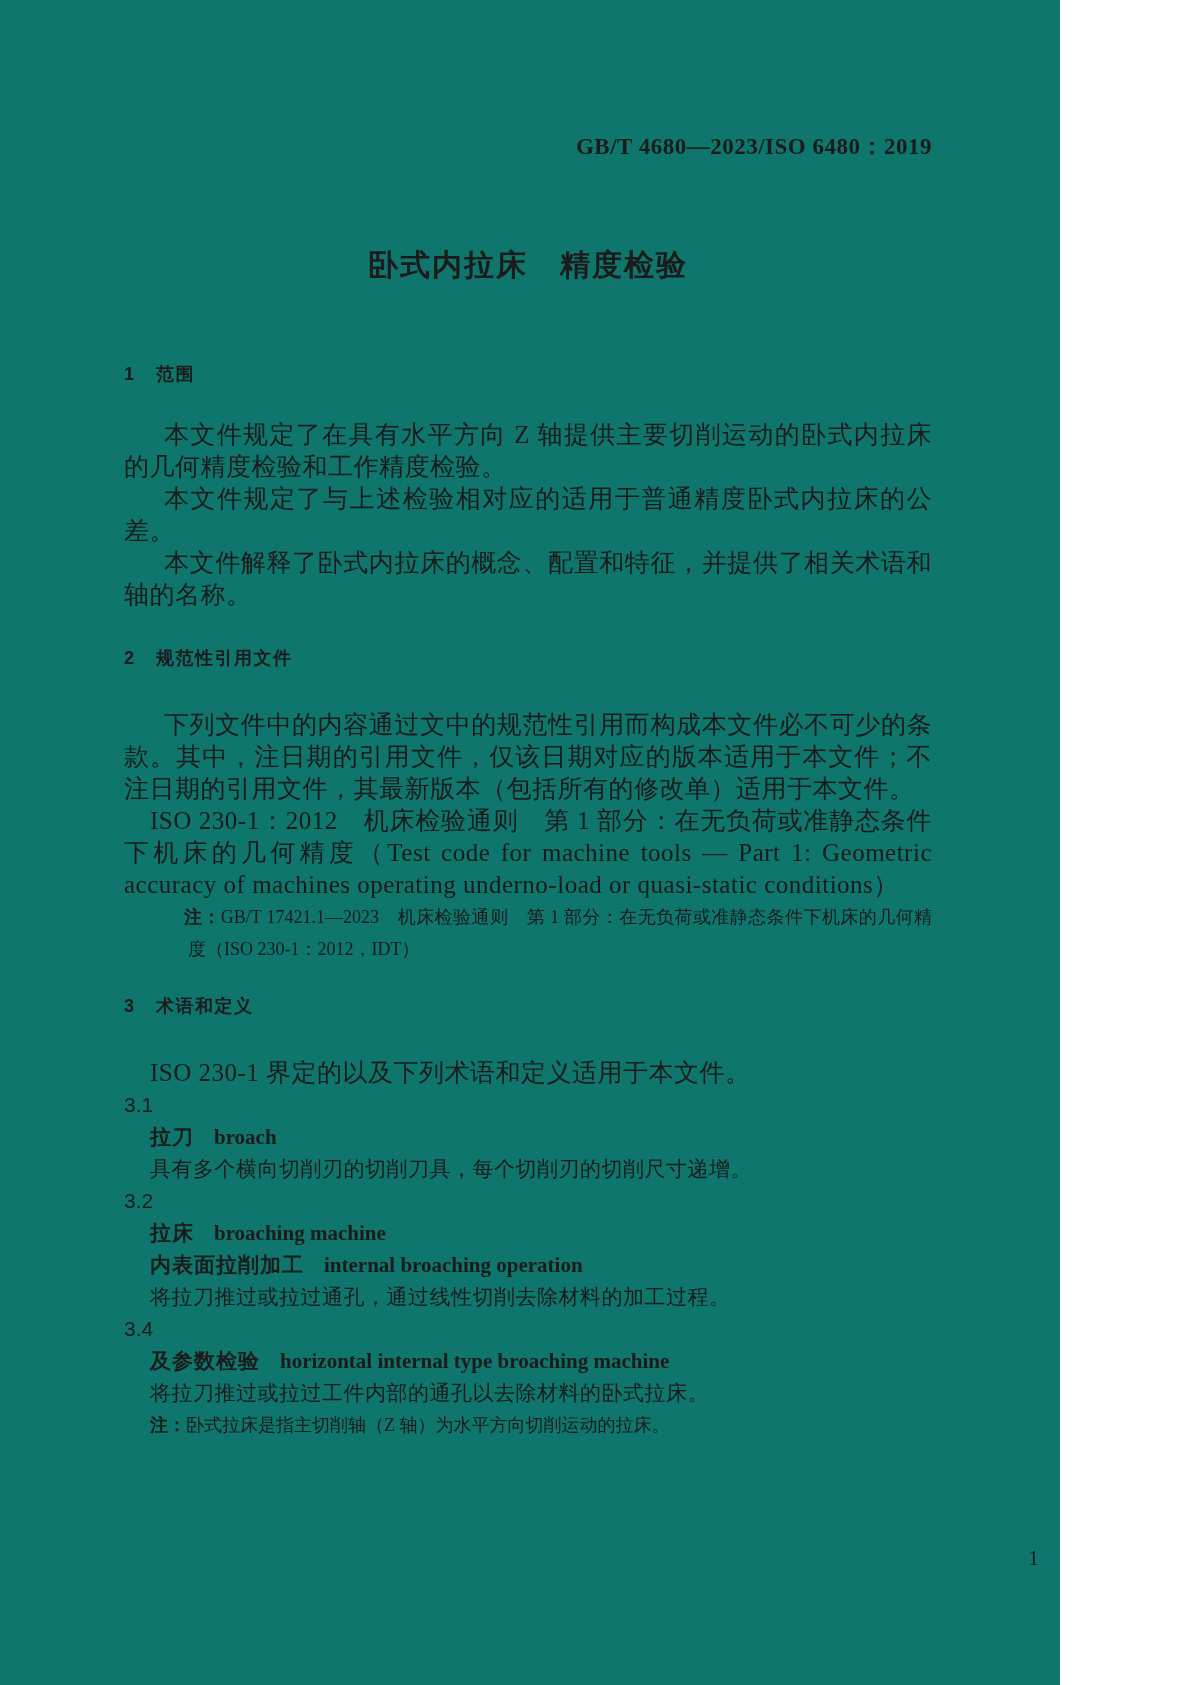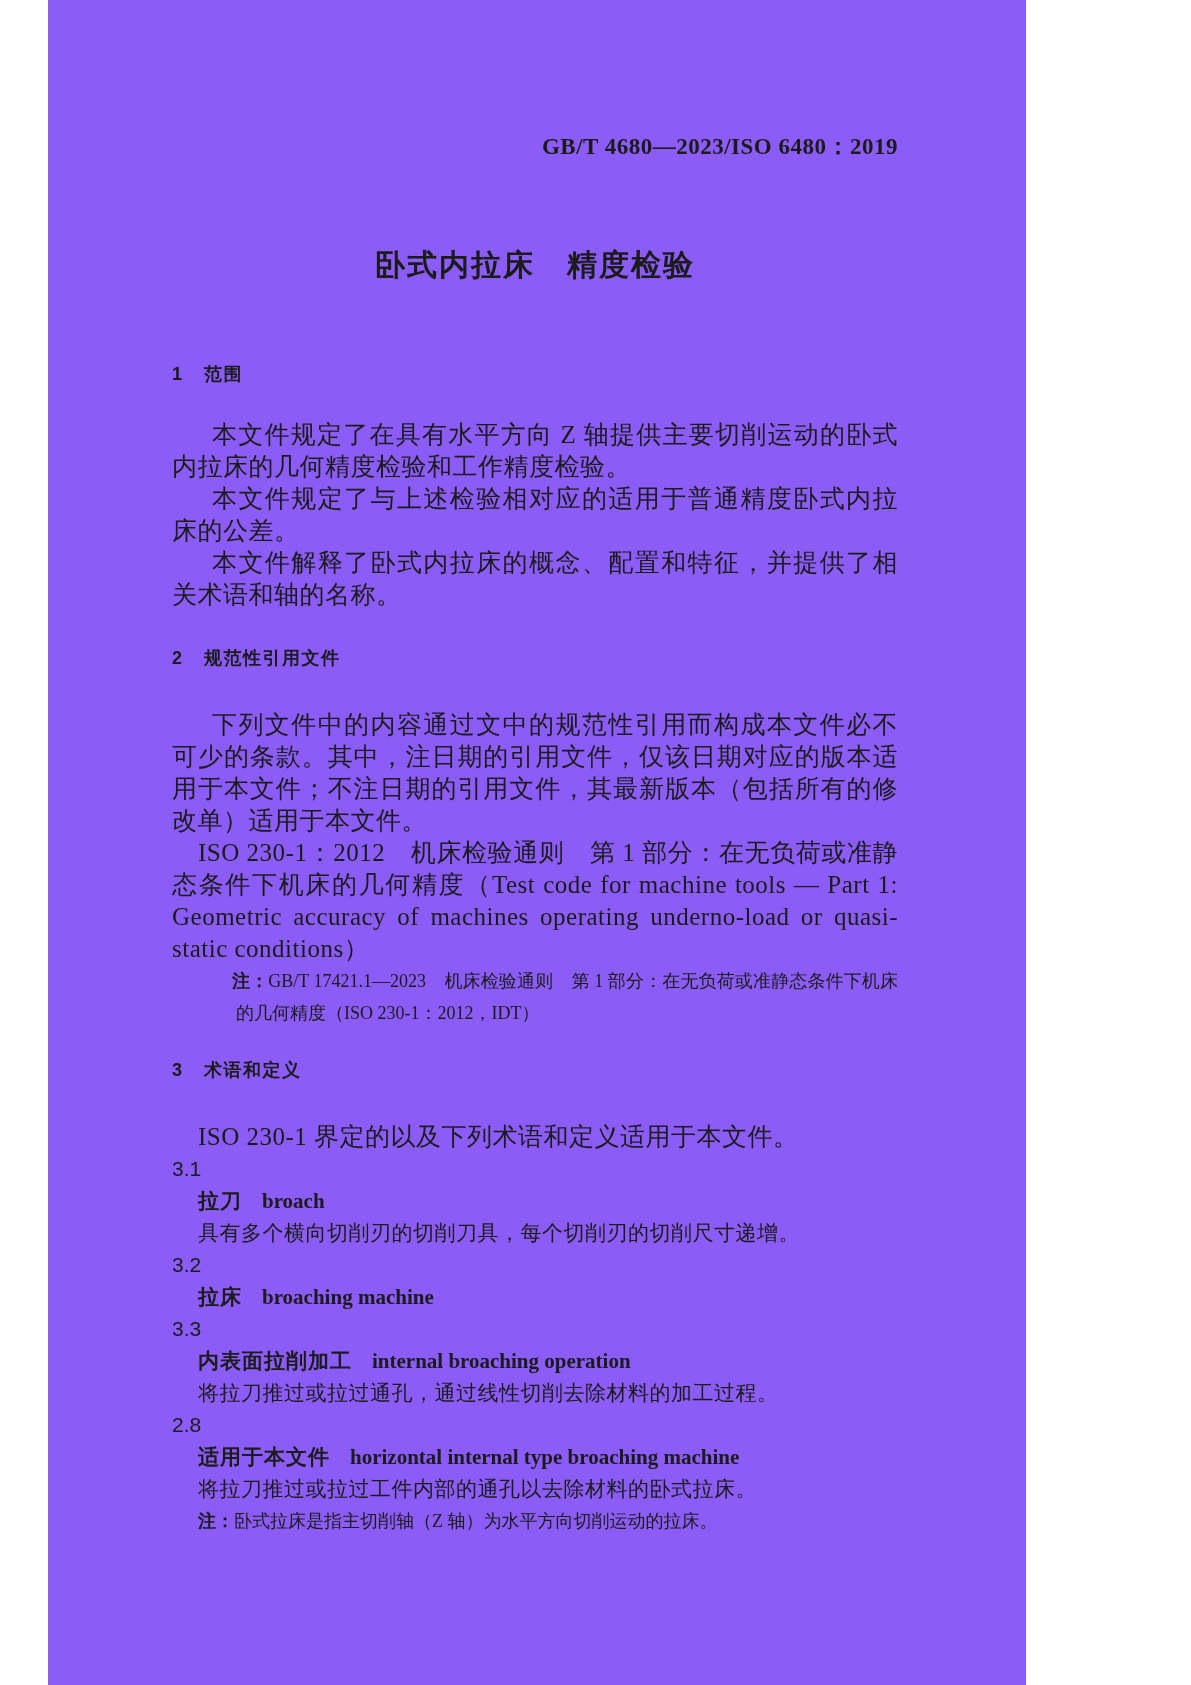--- a/index.html
+++ b/index.html
@@ -1,24 +1,23 @@
 <!DOCTYPE html>
 <html><head>
 <meta charset="utf-8">
 <style>
   * { margin:0; padding:0; box-sizing:border-box; }
   html,body { background:#ffffff; }
   .page {
     position:relative;
-    width:978px; height:1685px;
-    background:#8b5cf6;
+    width:1060px; height:1685px;
+    background:#0f766e;
     color:#1b1b1b;
     font-family:"Liberation Serif","DejaVu Serif",serif;
     overflow:hidden;
-    margin-left:48px;
   }
   .content { padding:0 128px 0 124px; }
 
   .doc-header {
     padding-top:133px;
     text-align:right;
     font-family:"Liberation Serif","DejaVu Serif",serif;
     font-weight:bold;
     font-size:23px;
     line-height:28px;
@@ -132,28 +131,27 @@
       <div class="term-line"><span class="term-zh">拉刀</span><span class="term-en">broach</span></div>
       <div class="term-def">具有多个横向切削刃的切削刀具，每个切削刃的切削尺寸递增。</div>
     </div>
 
     <div class="term-block">
       <div class="term-num">3.2</div>
       <div class="term-line"><span class="term-zh">拉床</span><span class="term-en">broaching machine</span></div>
     </div>
 
     <div class="term-block">
-      <div class="term-num">3.3</div>
       <div class="term-line"><span class="term-zh">内表面拉削加工</span><span class="term-en">internal broaching operation</span></div>
       <div class="term-def">将拉刀推过或拉过通孔，通过线性切削去除材料的加工过程。</div>
     </div>
 
     <div class="term-block">
-      <div class="term-num">2.8</div>
-      <div class="term-line"><span class="term-zh">适用于本文件</span><span class="term-en">horizontal internal type broaching machine</span></div>
+      <div class="term-num">3.4</div>
+      <div class="term-line"><span class="term-zh">及参数检验</span><span class="term-en">horizontal internal type broaching machine</span></div>
       <div class="term-def">将拉刀推过或拉过工件内部的通孔以去除材料的卧式拉床。</div>
       <div class="term-note"><span class="note-label">注：</span><span>卧式拉床是指主切削轴（Z 轴）为水平方向切削运动的拉床。</span></div>
     </div>
 
   </div>
 
   <div class="page-number">1</div>
 </div>
 
 </body></html>

